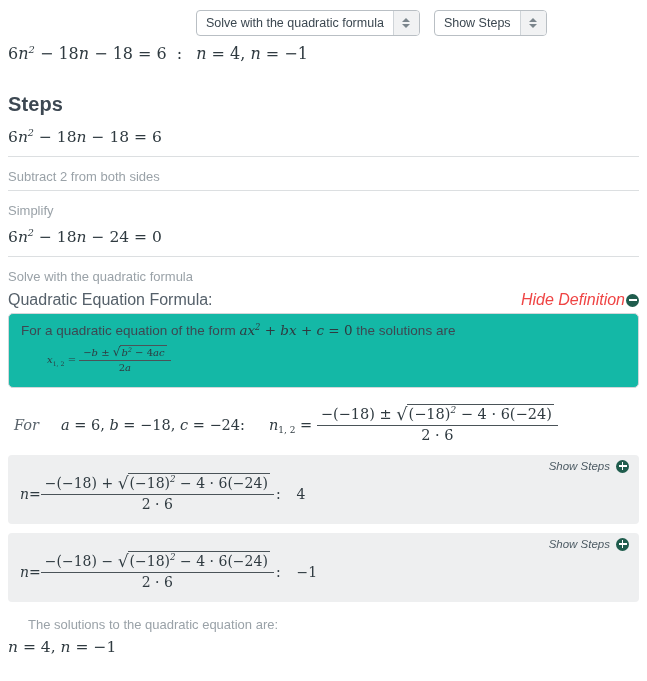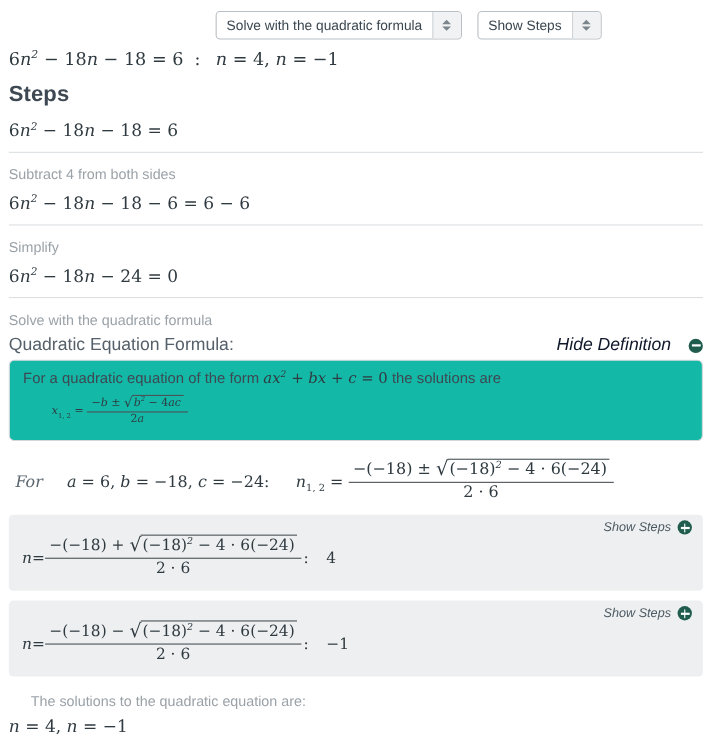--- a/index.html
+++ b/index.html
@@ -125,21 +125,21 @@
     display: flex;
     align-items: baseline;
     gap: 0;
   }
   .answer-line .colon { padding: 0 14px 0 10px; font-style: normal; }
 
   h2.steps-title {
     font-size: 20px;
     font-weight: bold;
     color: #3d4852;
-    margin: 10px 0 8px 0;
+    margin: 28px 0 8px 0;
     letter-spacing: 0.1px;
   }
 
   .step-expr {
     font-size: 15.5px;
     padding: 4px 0 10px 0;
   }
 
   hr.sep {
     border: 0;
@@ -164,23 +164,23 @@
     display: flex;
     align-items: center;
     justify-content: space-between;
     font-size: 16px;
     color: #55606a;
     padding: 1px 0 4px 0;
   }
   .def-head .def-toggle {
     display: inline-flex;
     align-items: center;
-    gap: 16px;
-    font-style: italic;
-    color: #0f172a;
+    gap: 1px;
+    font-style: italic;
+    color: #ef4444;
     cursor: pointer;
   }
   .circ-icon {
     width: 13px; height: 13px;
     border-radius: 50%;
     background: #1f5c4d;
     position: relative;
     display: inline-block;
     flex: none;
   }
@@ -296,24 +296,21 @@
   </div>
 
   <h2 class="steps-title">Steps</h2>
 
   <div class="step-expr math">
     <span class="num">6</span><span class="var">n</span><sup class="exp">2</sup><span class="op"> − </span><span class="num">18</span><span class="var">n</span><span class="op"> − </span><span class="num">18</span><span class="op"> = </span><span class="num">6</span>
   </div>
 
   <hr class="sep">
 
-  <div class="step-label">Subtract 4 from both sides</div>
-  <div class="step-expr math">
-    <span class="num">6</span><span class="var">n</span><sup class="exp">2</sup><span class="op"> − </span><span class="num">18</span><span class="var">n</span><span class="op"> − </span><span class="num">18</span><span class="op"> − </span><span class="num">6</span><span class="op"> = </span><span class="num">6</span><span class="op"> − </span><span class="num">6</span>
-  </div>
+  <div class="step-label">Subtract 2 from both sides</div>
 
   <hr class="sep">
 
   <div class="step-label">Simplify</div>
   <div class="step-expr math">
     <span class="num">6</span><span class="var">n</span><sup class="exp">2</sup><span class="op"> − </span><span class="num">18</span><span class="var">n</span><span class="op"> − </span><span class="num">24</span><span class="op"> = </span><span class="num">0</span>
   </div>
 
   <hr class="sep">
 

